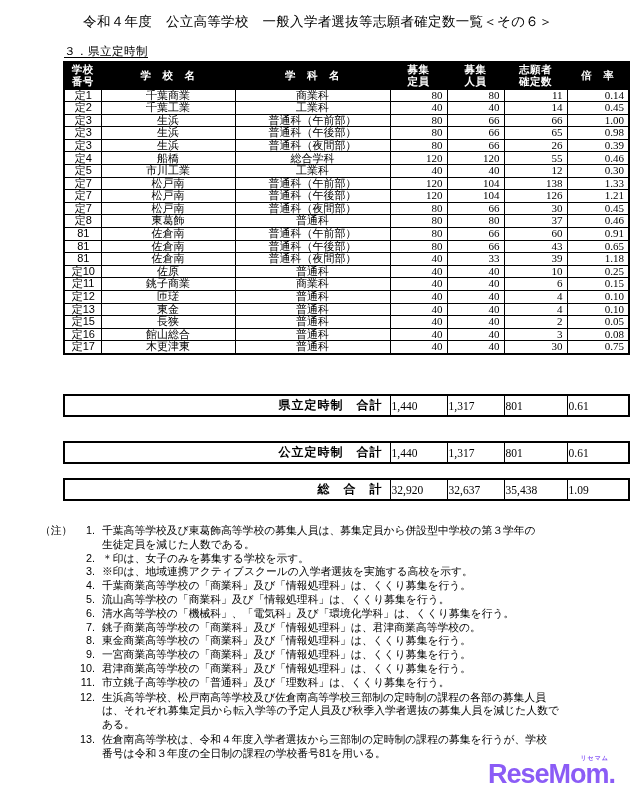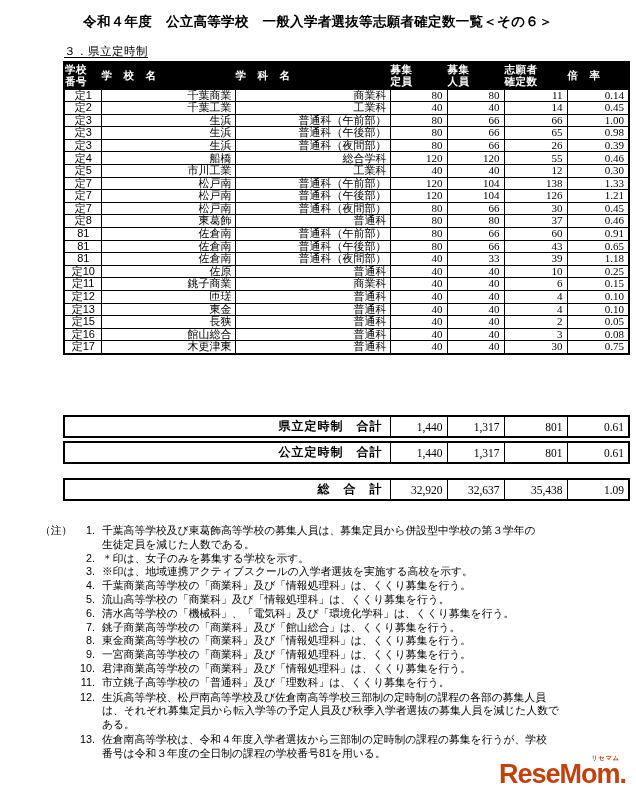--- a/index.html
+++ b/index.html
@@ -6,64 +6,64 @@
   html,body { margin:0; padding:0; background:#ffffff; }
   body {
     width:636px; height:797px; position:relative; overflow:hidden;
     font-family:"Liberation Sans", sans-serif; color:#000;
     -webkit-font-smoothing:antialiased;
   }
   .page { position:absolute; inset:0; background:#fff; }
 
   .doc-title {
     position:absolute; top:13px; left:0; width:100%;
-    text-align:center; font-size:13.5px; font-weight:bold; letter-spacing:0.3px;
+    text-align:center; font-size:13.5px; font-weight:normal; letter-spacing:0.3px;
   }
   .section-label {
     position:absolute; top:44px; left:64px; font-size:11.5px;
     text-decoration:underline; text-underline-offset:2px; letter-spacing:0.5px;
   }
 
   table { border-collapse:collapse; table-layout:fixed; }
 
   .main-table { position:absolute; top:61px; left:63px; border:2px solid #000; }
   .main-table th {
     background:#000; color:#fff; font-weight:bold; font-size:10.5px;
-    line-height:11.5px; white-space:pre-line; text-align:left;
+    line-height:11.5px; white-space:pre-line; text-align:center;
     border:1px solid #000; padding:1px 0; height:27px; letter-spacing:0.5px;
   }
   .main-table td {
     border:1px solid #000; height:12.6px; font-size:11px; line-height:11.5px;
     padding:0 3px; overflow:hidden; white-space:nowrap;
   }
   .main-table td.c-num  { text-align:center; padding-right:2px; }
-  .main-table td.c-name { text-align:right; }
+  .main-table td.c-name { text-align:center; }
   .main-table td.c-val  { text-align:right; font-family:"Liberation Serif", serif; padding-right:4px; }
 
   .summary { position:absolute; left:63px; border:2px solid #000; }
   .summary td { border:1px solid #000; height:16px; font-size:11.5px; }
   .summary td.s-label {
     text-align:right; font-weight:bold; font-size:12px; padding-right:7px; letter-spacing:1px;
   }
   .summary td.s-val {
-    text-align:right; font-family:"Liberation Serif", serif; padding-right:4px;
-  }
-  .summary-kenritsu { top:415px; }
+    font-family:"Liberation Serif", serif; padding-right:4px;
+  }
+  .summary-kenritsu { top:394px; }
   .summary-koritsu  { top:441px; }
   .summary-total    { top:478px; }
 
   .notes { position:absolute; top:524px; left:40px; width:575px; font-size:10.8px; line-height:13.8px; }
   .notes-inner { position:relative; padding-left:35px; }
   .note-marker { position:absolute; left:0; top:0; letter-spacing:0px; }
   .note-item { display:flex; }
   .note-item.gap { margin-top:1px; }
   .note-num { flex:none; width:20px; text-align:right; }
   .note-text { flex:1; padding-left:7px; white-space:pre-line; }
 
-  .logo { position:absolute; right:10px; bottom:9px; color:#c2410c;margin-top:28px; }
+  .logo { position:absolute; right:21px; bottom:9px; color:#8b5cf6;margin-top:28px; }
   .logo-text {
     font-size:27px; font-weight:bold; letter-spacing:-1px; line-height:1;
     font-family:"Liberation Sans", sans-serif;
   }
   .logo-ruby {
     position:absolute; top:-6px; right:6px; font-size:6px; font-weight:bold;
     letter-spacing:1px; line-height:1;
   }
 </style>
 </head>
@@ -403,21 +403,21 @@
             <span class="note-text">流山高等学校の「商業科」及び「情報処理科」は、くくり募集を行う。</span>
           </div>
 
           <div class="note-item">
             <span class="note-num">6.</span>
             <span class="note-text">清水高等学校の「機械科」、「電気科」及び「環境化学科」は、くくり募集を行う。</span>
           </div>
 
           <div class="note-item">
             <span class="note-num">7.</span>
-            <span class="note-text">銚子商業高等学校の「商業科」及び「館山総合」は、くくり募集を行う。</span>
+            <span class="note-text">銚子商業高等学校の「商業科」及び「情報処理科」は、君津商業高等学校の。</span>
           </div>
 
           <div class="note-item">
             <span class="note-num">8.</span>
             <span class="note-text">東金商業高等学校の「商業科」及び「情報処理科」は、くくり募集を行う。</span>
           </div>
 
           <div class="note-item">
             <span class="note-num">9.</span>
             <span class="note-text">一宮商業高等学校の「商業科」及び「情報処理科」は、くくり募集を行う。</span>

